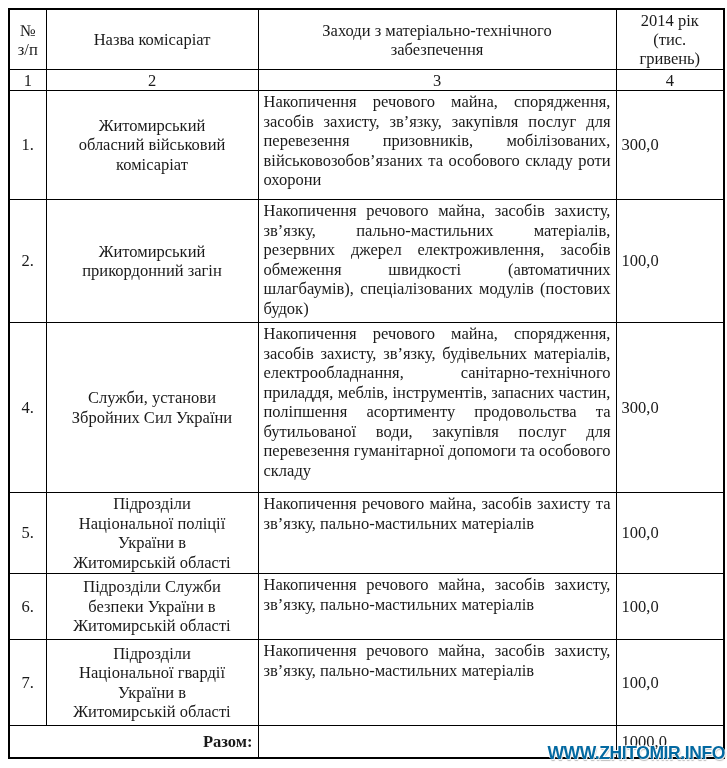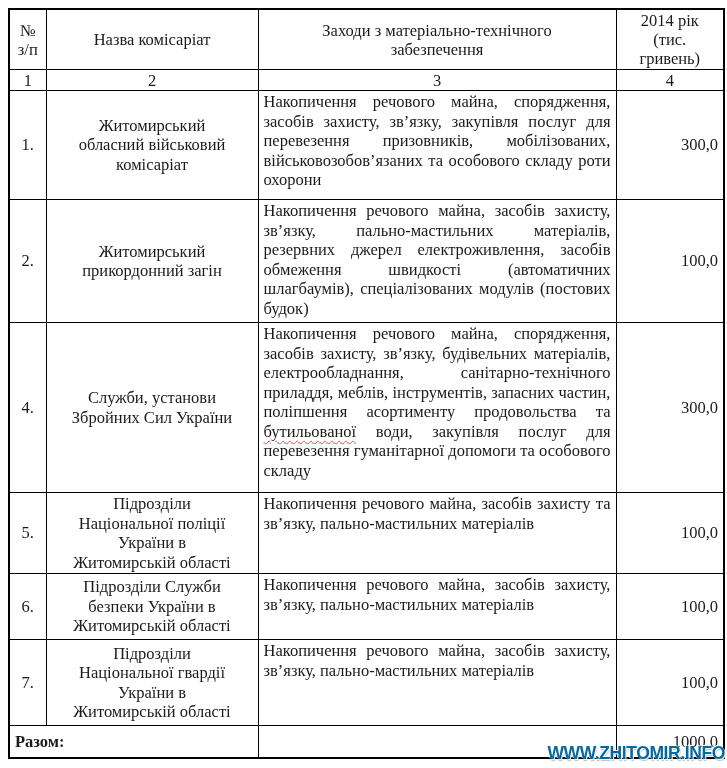--- a/index.html
+++ b/index.html
@@ -58,37 +58,36 @@
     white-space: pre-line;
     line-height: 19px;
     padding-left: 7px;
   }
   .c-measures {
     text-align: justify;
     vertical-align: top;
     padding: 2px 6px 2px 7px;
   }
   .c-amount {
-    text-align: right;
+    text-align: left;
     vertical-align: middle;
   }
   tr.row-1 td { height: 106px; }
   tr.row-2 td { height: 120px; }
   tr.row-3 td { height: 167px; }
   tr.row-4 td { height: 76px; }
   tr.row-5 td { height: 63px; }
   tr.row-6 td { height: 83px; }
   tr.total td { height: 29px; }
   .total-label {
     font-weight: bold;
-    text-align: left;
+    text-align: right;
     vertical-align: middle;
   }
   .spellcheck-wavy {
-    text-decoration: underline;
     text-decoration-style: wavy;
     text-decoration-color: #e05050;
     text-decoration-thickness: 1px;
     text-underline-offset: 3px;
   }
   .watermark {
     position: absolute;
     right: 2px;
     top: 743px;
     font-family: "Liberation Sans", "DejaVu Sans", sans-serif;

